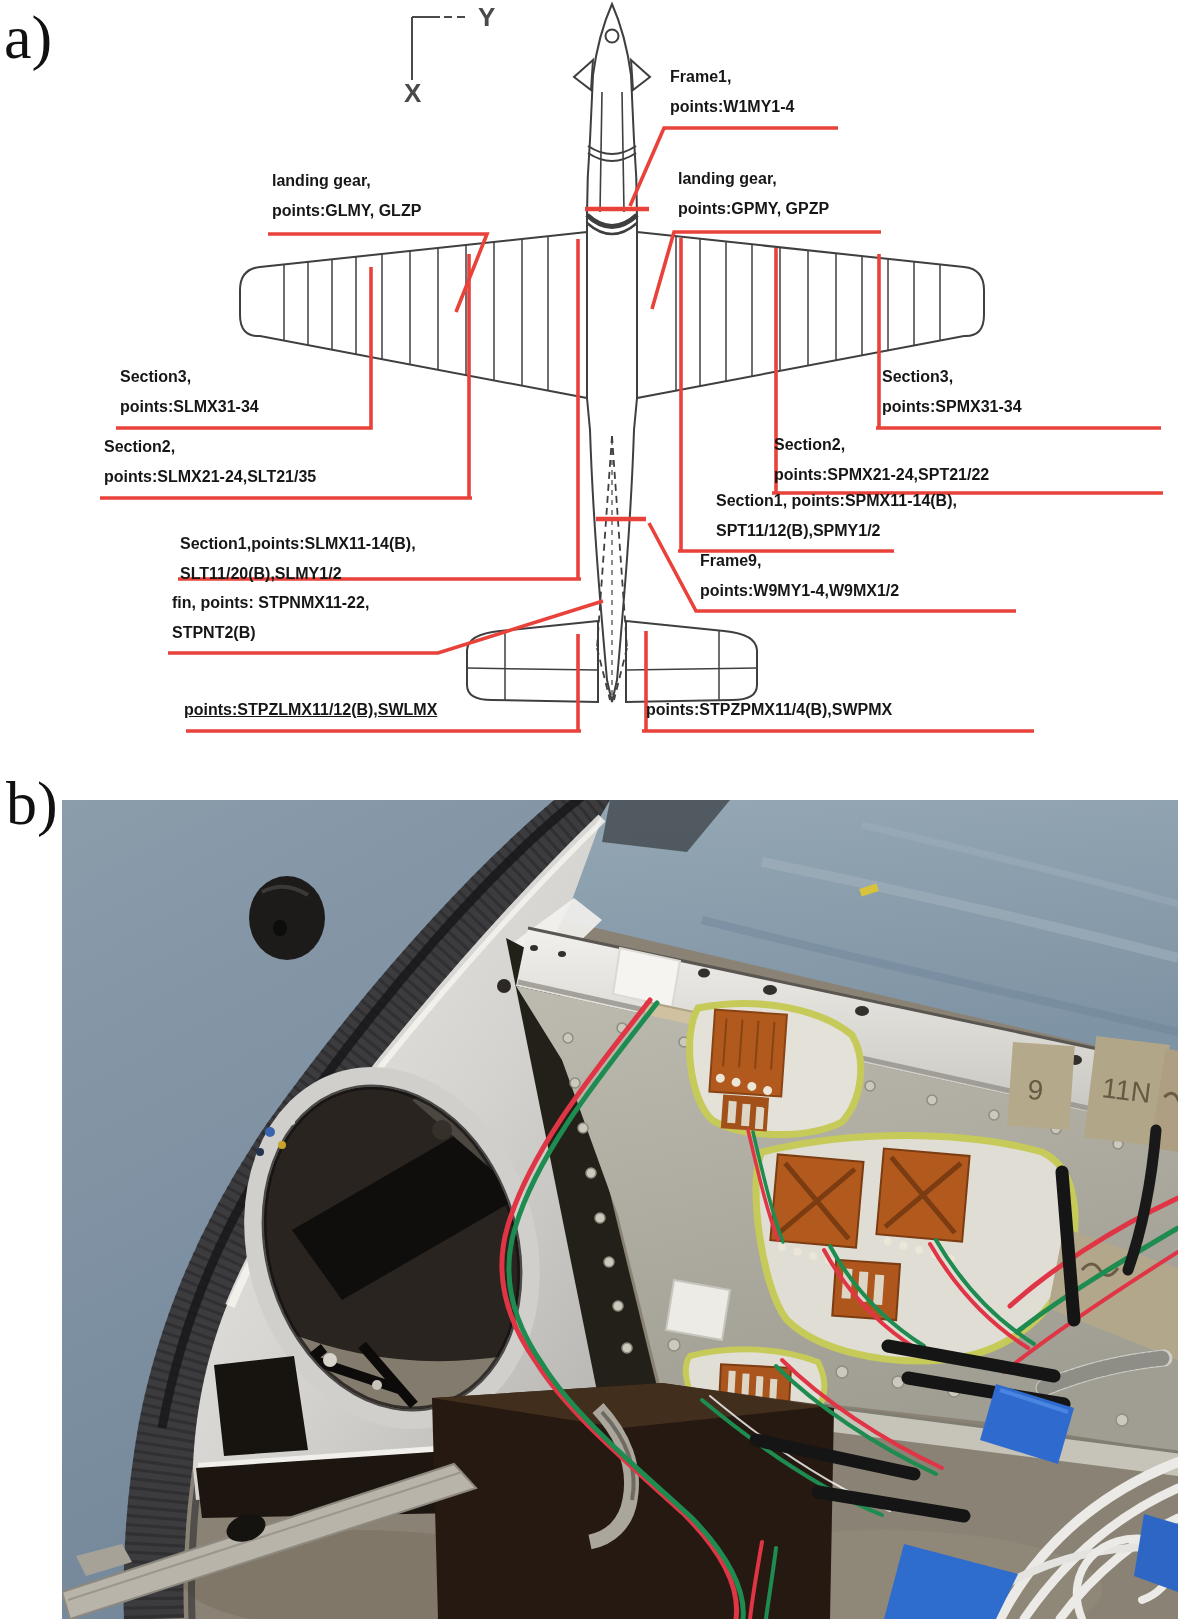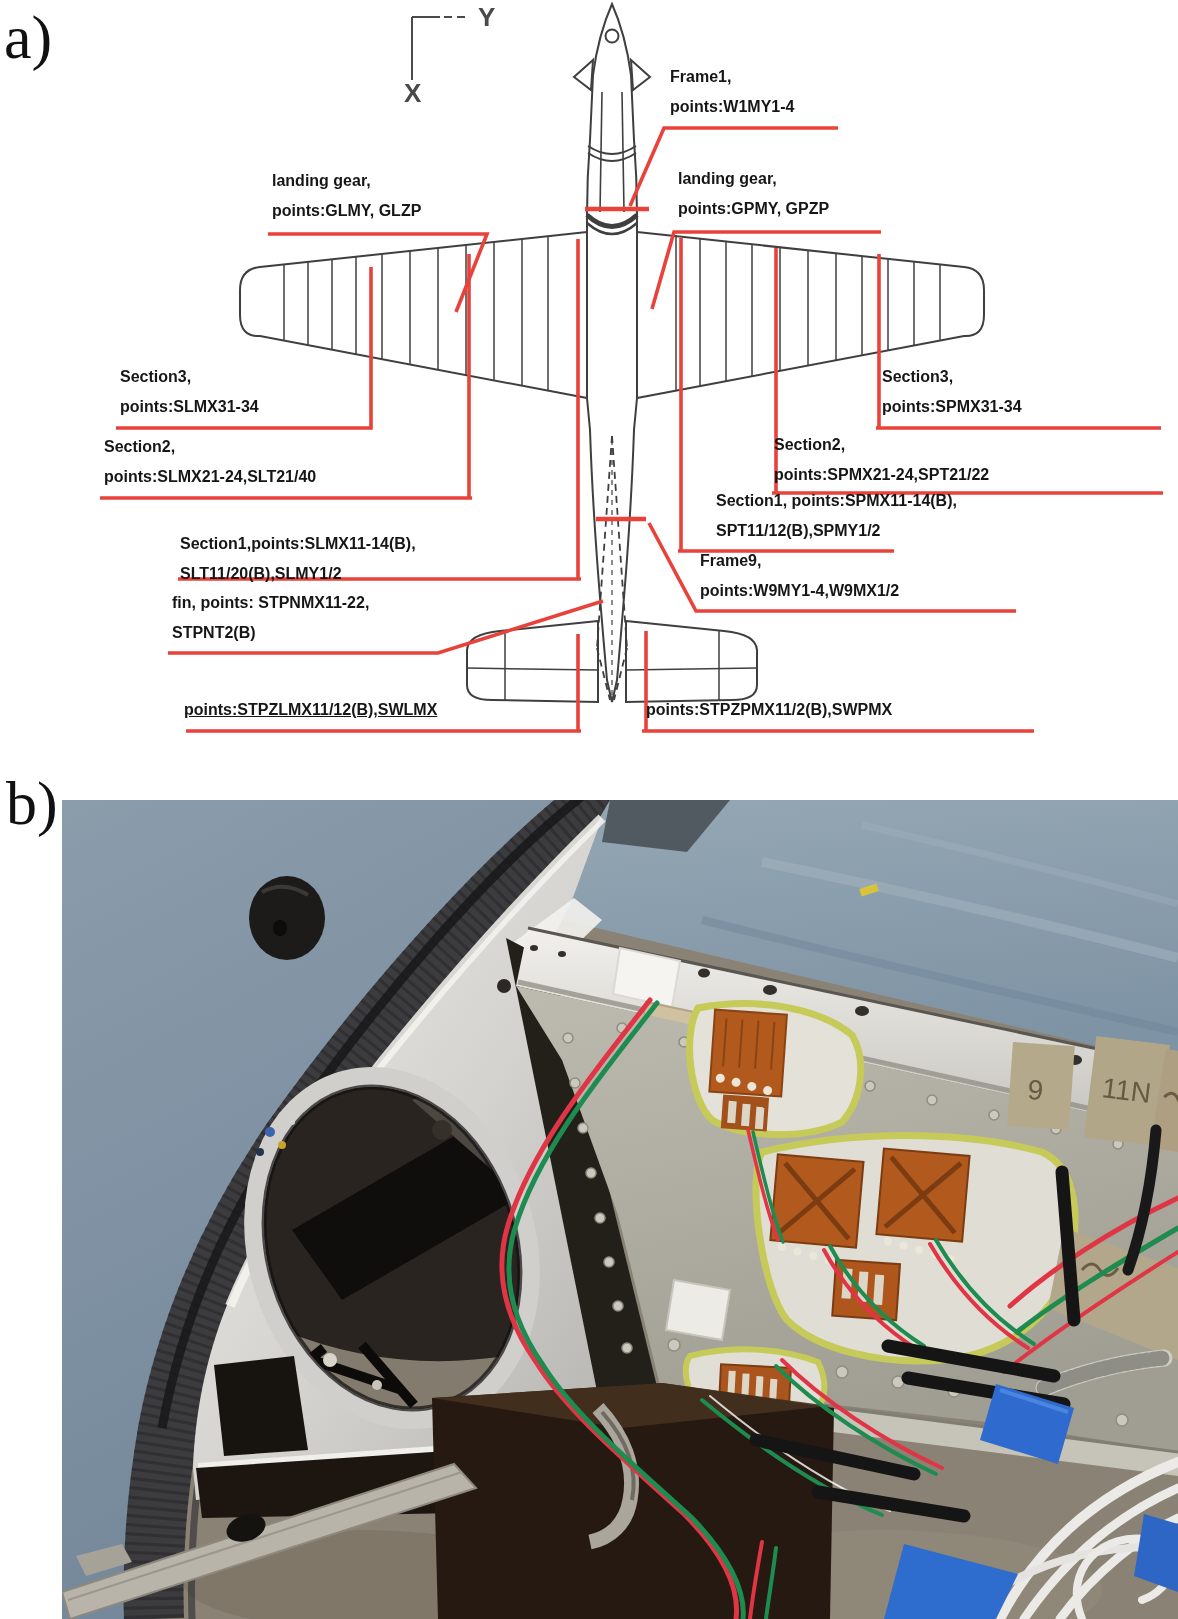--- a/index.html
+++ b/index.html
@@ -122,21 +122,21 @@
   <div class="anno" style="left:678px;top:164px;">
     <span>landing gear,</span>
     <span>points:GPMY, GPZP</span>
   </div>
   <div class="anno" style="left:120px;top:362px;">
     <span>Section3,</span>
     <span>points:SLMX31-34</span>
   </div>
   <div class="anno" style="left:104px;top:432px;">
     <span>Section2,</span>
-    <span>points:SLMX21-24,SLT21/40</span>
+    <span>points:SLMX21-24,SLT21/35</span>
   </div>
   <div class="anno" style="left:180px;top:529px;">
     <span>Section1,points:SLMX11-14(B),</span>
     <span>SLT11/20(B),SLMY1/2</span>
   </div>
   <div class="anno" style="left:172px;top:588px;">
     <span>fin, points: STPNMX11-22,</span>
     <span>STPNT2(B)</span>
   </div>
   <div class="anno" style="left:184px;top:695px;text-decoration:underline;">
@@ -152,21 +152,21 @@
   </div>
   <div class="anno" style="left:716px;top:486px;">
     <span>Section1, points:SPMX11-14(B),</span>
     <span>SPT11/12(B),SPMY1/2</span>
   </div>
   <div class="anno" style="left:700px;top:546px;">
     <span>Frame9,</span>
     <span>points:W9MY1-4,W9MX1/2</span>
   </div>
   <div class="anno" style="left:646px;top:695px;">
-    <span>points:STPZPMX11/2(B),SWPMX</span>
+    <span>points:STPZPMX11/4(B),SWPMX</span>
   </div>
 
   <div class="panel-tag" style="left:6px;top:772px;">b)</div>
 
   <div class="photo-wrap">
   <svg width="1116" height="819" viewBox="0 0 1116 819">
     <defs>
       <linearGradient id="gSkin" x1="0" y1="0" x2="0.35" y2="1">
         <stop offset="0" stop-color="#8b9cab"></stop>
             <stop offset="1" stop-color="#73879a"></stop>

